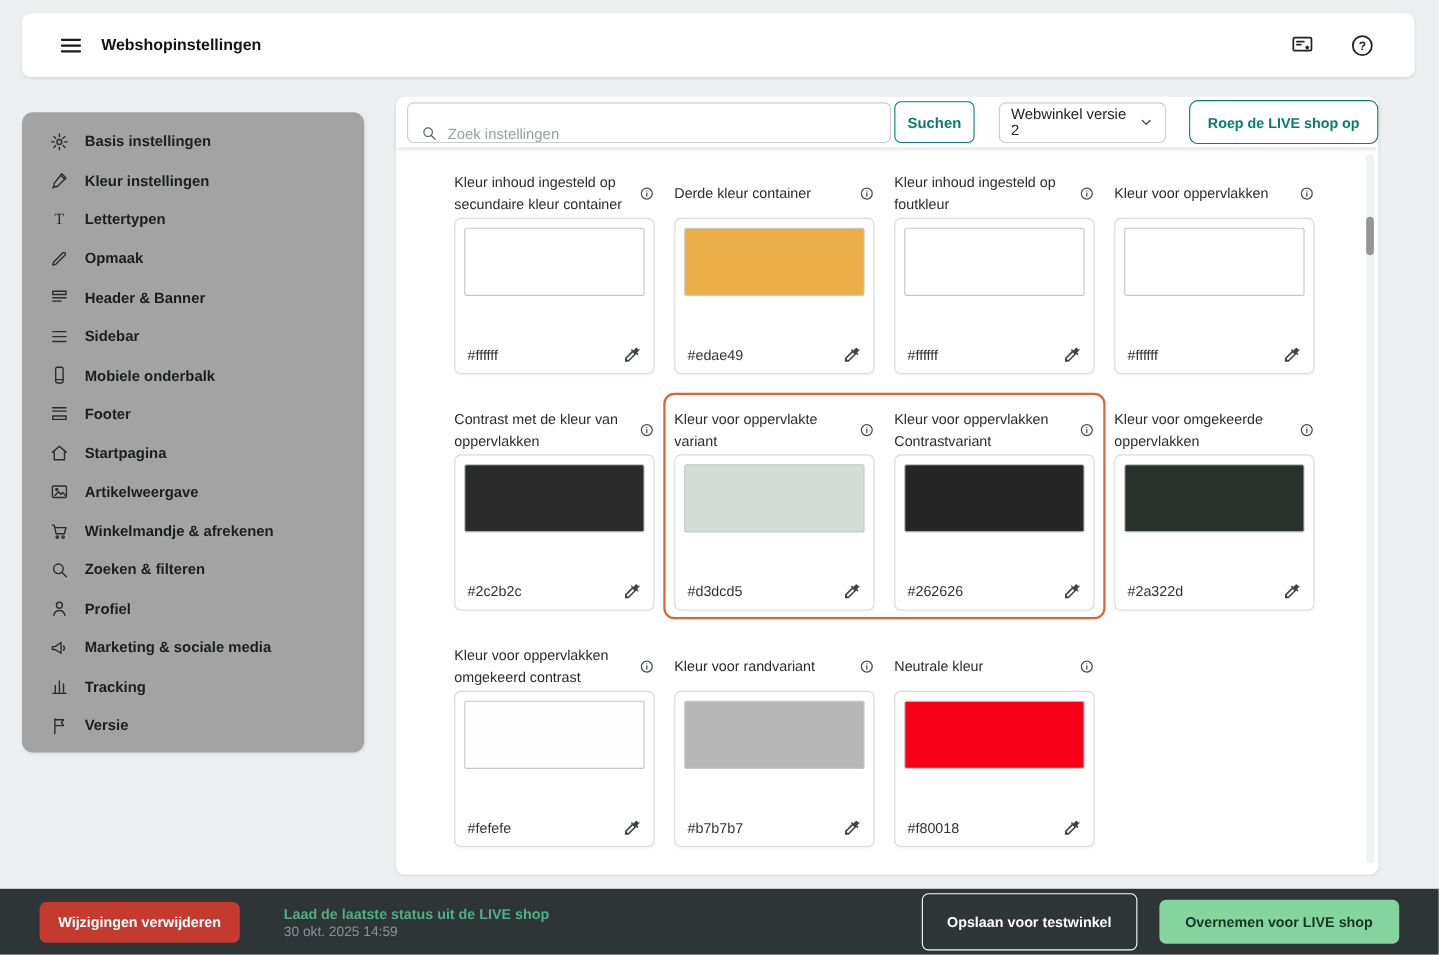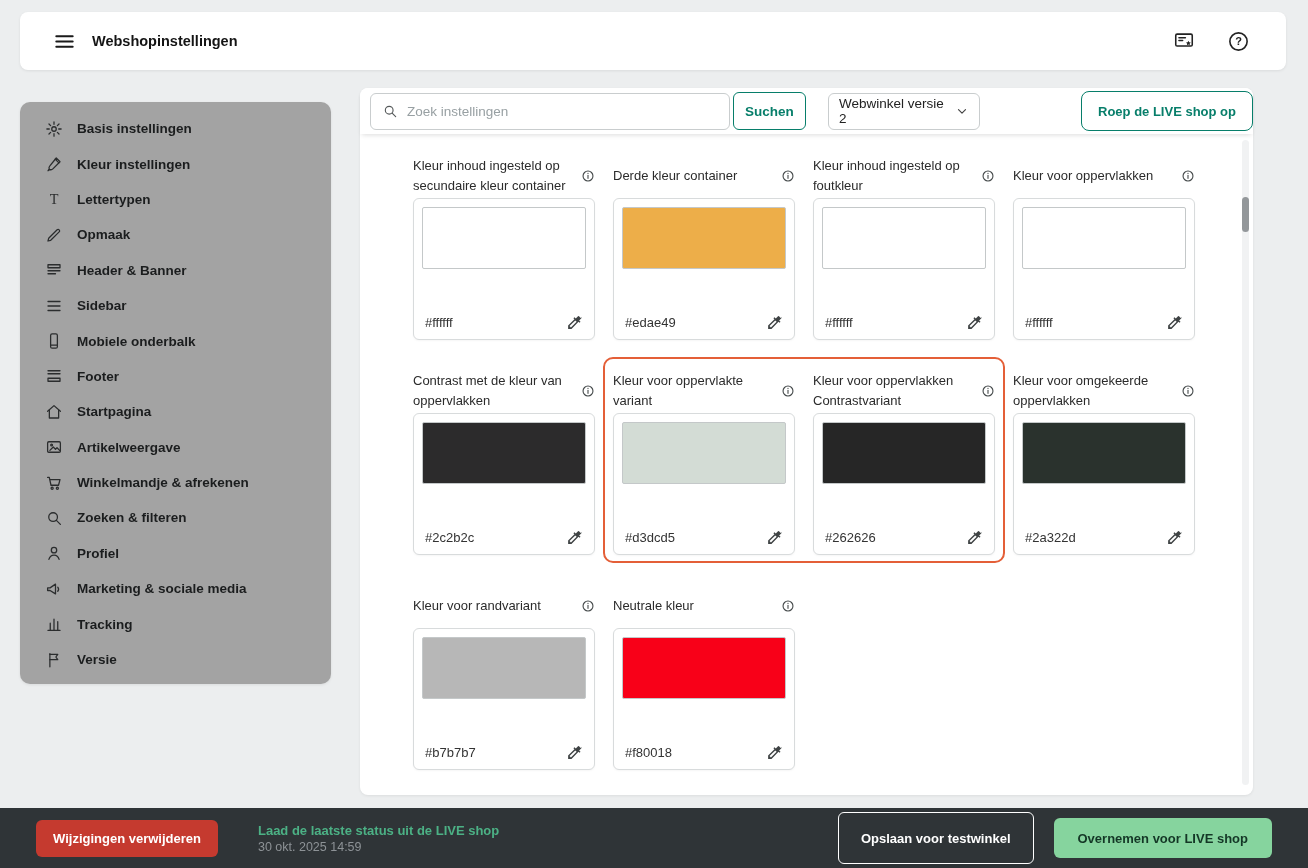--- a/index.html
+++ b/index.html
@@ -48,22 +48,22 @@
   .panel{
     position:absolute; left:360px; top:88px; width:893px; height:707px;
     background:#fff; border-radius:8px; box-shadow:0 1px 3px rgba(0,0,0,.07);
   }
   .toolbar{
     position:relative; height:46px; display:flex; align-items:center;
     padding-left:10px; border-radius:8px 8px 0 0; background:#fff;
     box-shadow:0 3px 5px -2px rgba(0,0,0,.14); z-index:2;
   }
   .search-box{
-    width:360px; height:37px; border:1px solid #c9cdce; border-radius:6px;
-    display:flex; align-items:center; padding:0 11px; gap:9px; background:#fff;
+    width:440px; height:37px; border:1px solid #c9cdce; border-radius:6px;
+    display:flex; align-items:flex-end; padding:0 11px; gap:9px; background:#fff;
   }
   .search-box .mag{ color:#55595a; flex:none; }
   .search-box input{
     border:none; outline:none; flex:1; font-size:13.5px; color:#333;
     font-family:"Liberation Sans",sans-serif; background:transparent;
   }
   .search-box input::placeholder{ color:#98a0a3; }
   .btn{ font-family:"Liberation Sans",sans-serif; cursor:pointer; }
   .btn-suchen{
     margin-left:3px; width:73px; height:38px; background:#fff;
@@ -540,20 +540,43 @@
             <span class="hex">#2a322d</span>
             <span class="picker">
               <svg viewBox="0 0 24 24" width="17" height="17" fill="currentColor">
                 <path d="M20.71 5.63l-2.34-2.34a1 1 0 0 0-1.41 0l-3.12 3.12-1.93-1.91-1.41 1.41 1.42 1.42L3 16.25V21h4.75l9.92-9.92 1.42 1.42 1.41-1.41-1.92-1.92 3.12-3.12a1 1 0 0 0 .01-1.42zM6.92 19L5 17.08l8.06-8.06 1.92 1.92L6.92 19z"></path>
               </svg>
             </span>
           </div>
         </div>
       </div>
 
+      <div class="cell">
+        <div class="cell-head">
+          <span class="cell-label">Kleur voor oppervlakken omgekeerd contrast</span>
+          <span class="info">
+            <svg viewBox="0 0 24 24" width="14" height="14" fill="none" stroke="currentColor" stroke-width="1.7" stroke-linecap="round" stroke-linejoin="round">
+              <circle cx="12" cy="12" r="8.5" stroke-width="1.9"></circle>
+              <path d="M12 11v5" stroke-width="1.9"></path>
+              <circle cx="12" cy="7.6" r="1" fill="currentColor" stroke="none"></circle>
+            </svg>
+          </span>
+        </div>
+        <div class="card">
+          <div class="swatch" style="background: rgb(254, 254, 254);"></div>
+          <div class="hexrow">
+            <span class="hex">#fefefe</span>
+            <span class="picker">
+              <svg viewBox="0 0 24 24" width="17" height="17" fill="currentColor">
+                <path d="M20.71 5.63l-2.34-2.34a1 1 0 0 0-1.41 0l-3.12 3.12-1.93-1.91-1.41 1.41 1.42 1.42L3 16.25V21h4.75l9.92-9.92 1.42 1.42 1.41-1.41-1.92-1.92 3.12-3.12a1 1 0 0 0 .01-1.42zM6.92 19L5 17.08l8.06-8.06 1.92 1.92L6.92 19z"></path>
+              </svg>
+            </span>
+          </div>
+        </div>
+      </div>
 
 
       <div class="cell">
         <div class="cell-head">
           <span class="cell-label">Kleur voor randvariant</span>
           <span class="info">
             <svg viewBox="0 0 24 24" width="14" height="14" fill="none" stroke="currentColor" stroke-width="1.7" stroke-linecap="round" stroke-linejoin="round">
               <circle cx="12" cy="12" r="8.5" stroke-width="1.9"></circle>
               <path d="M12 11v5" stroke-width="1.9"></path>
               <circle cx="12" cy="7.6" r="1" fill="currentColor" stroke="none"></circle>

